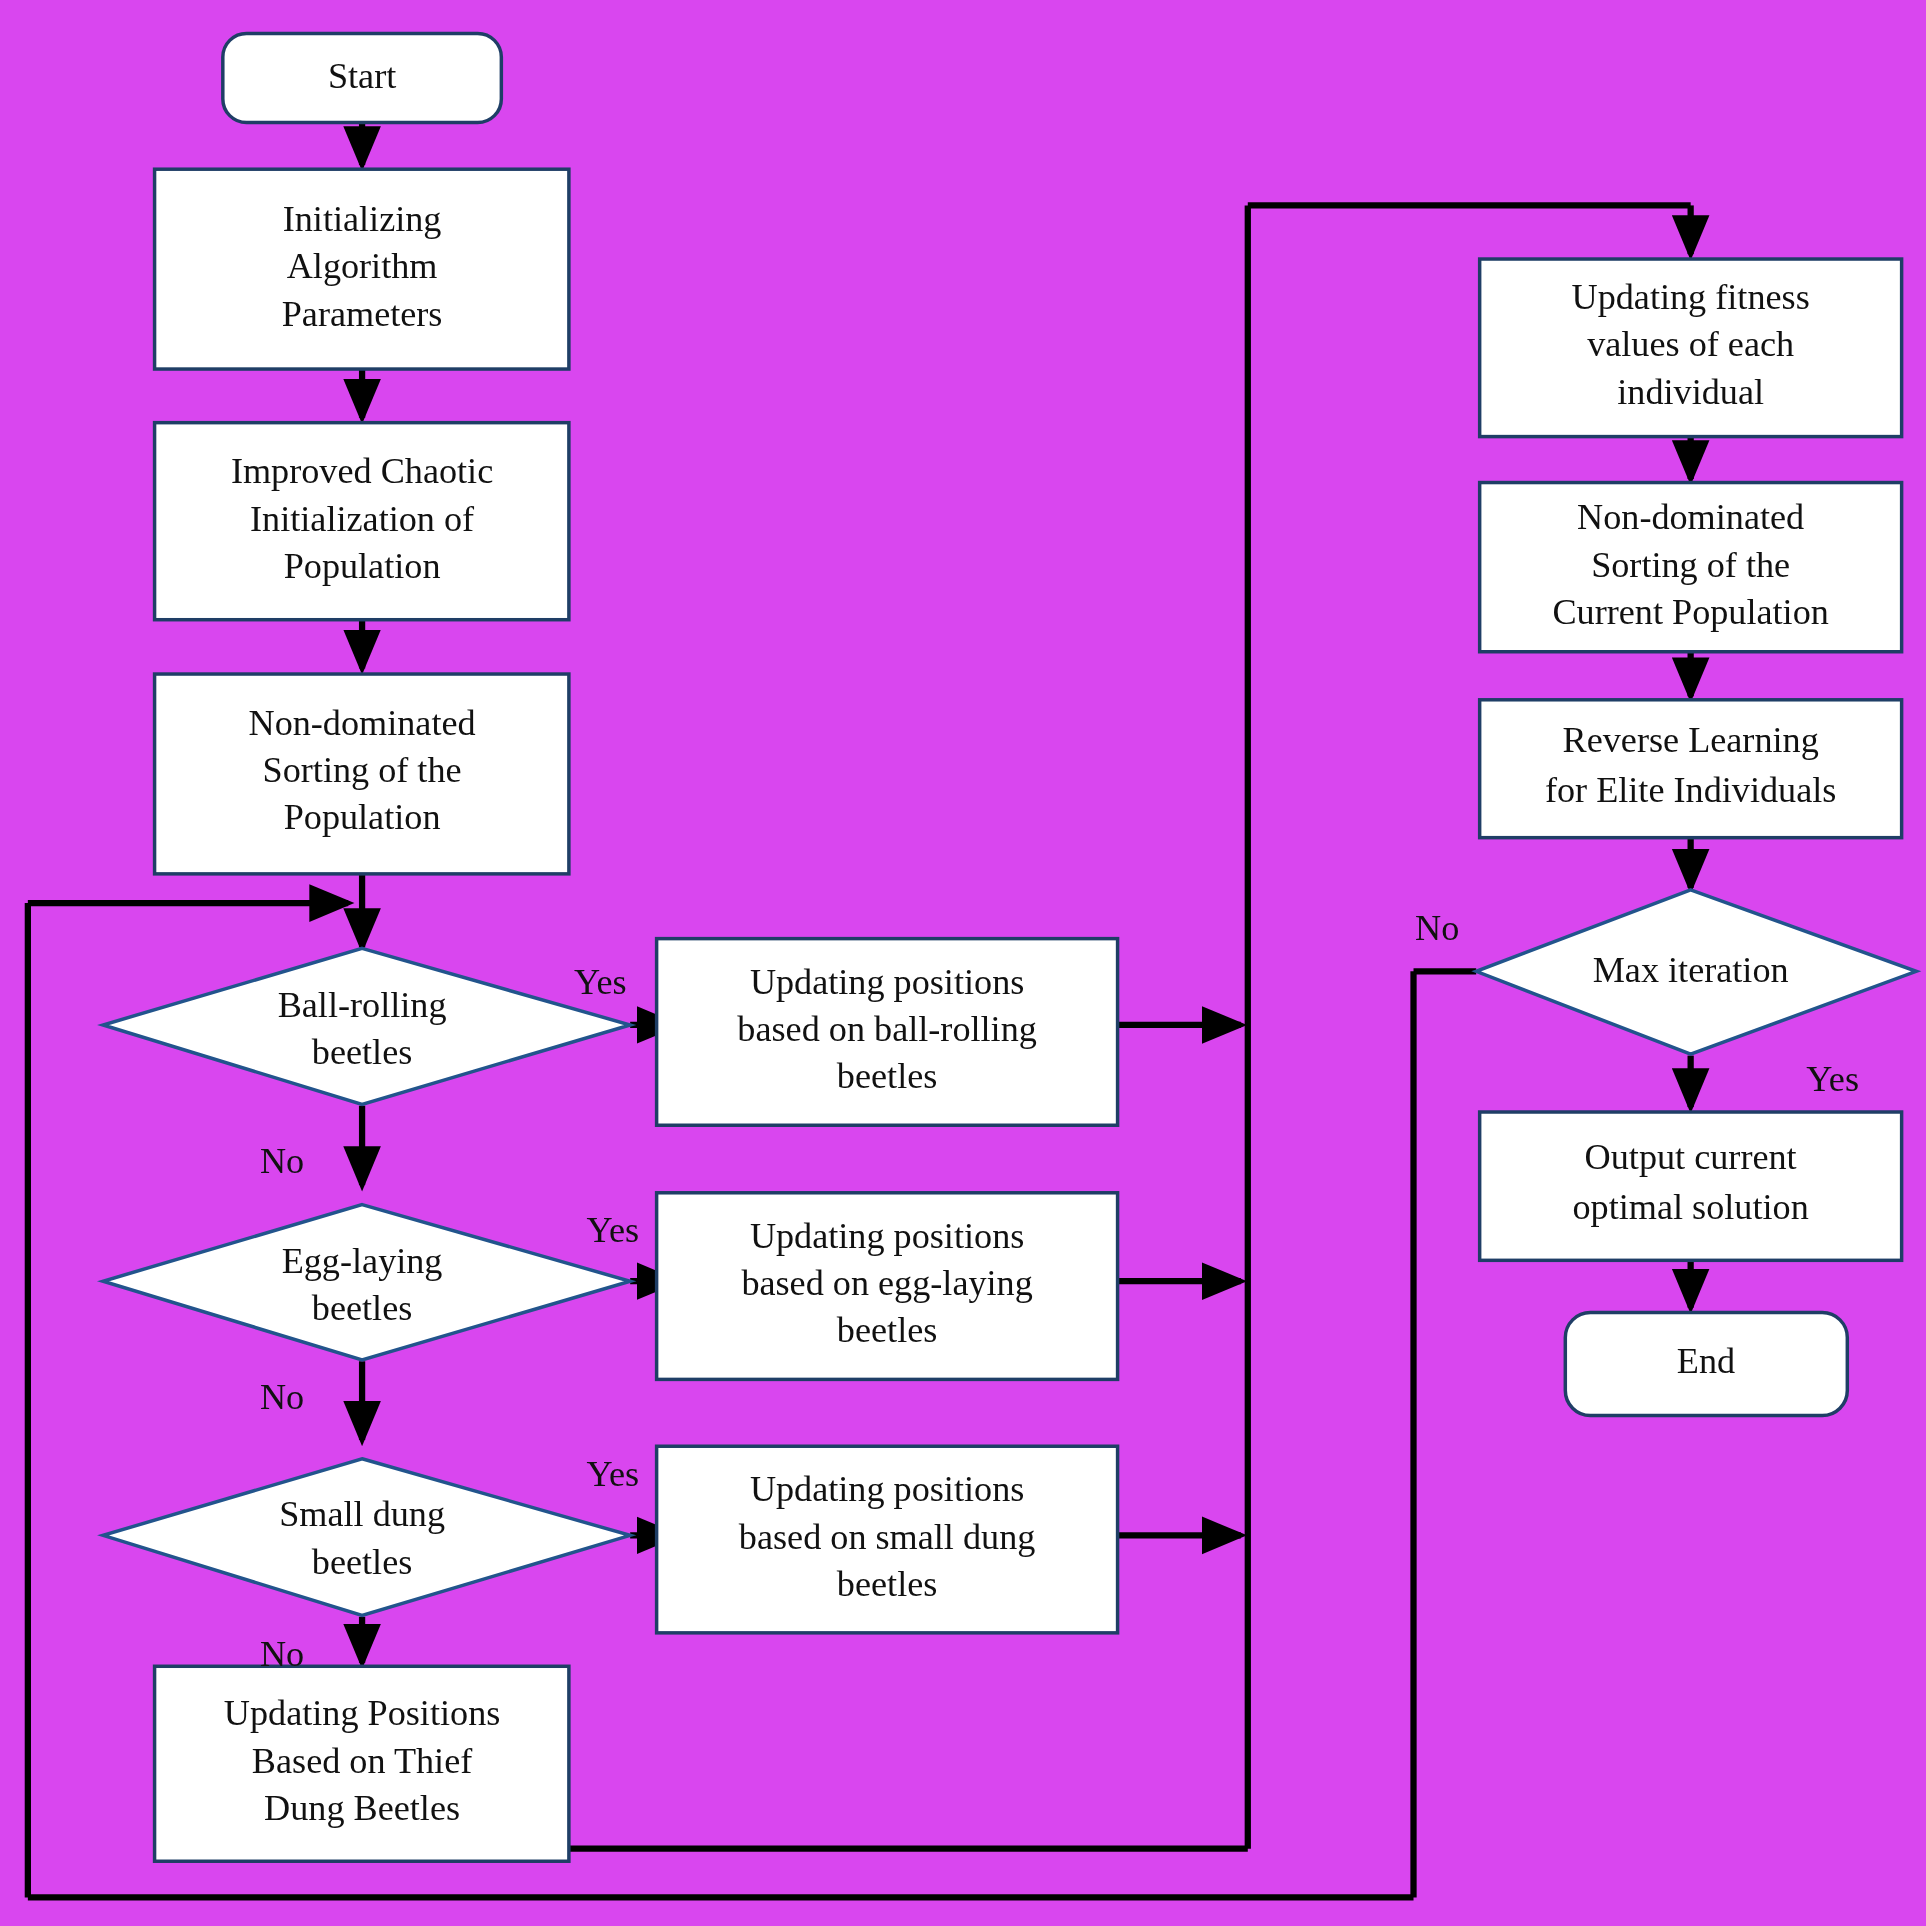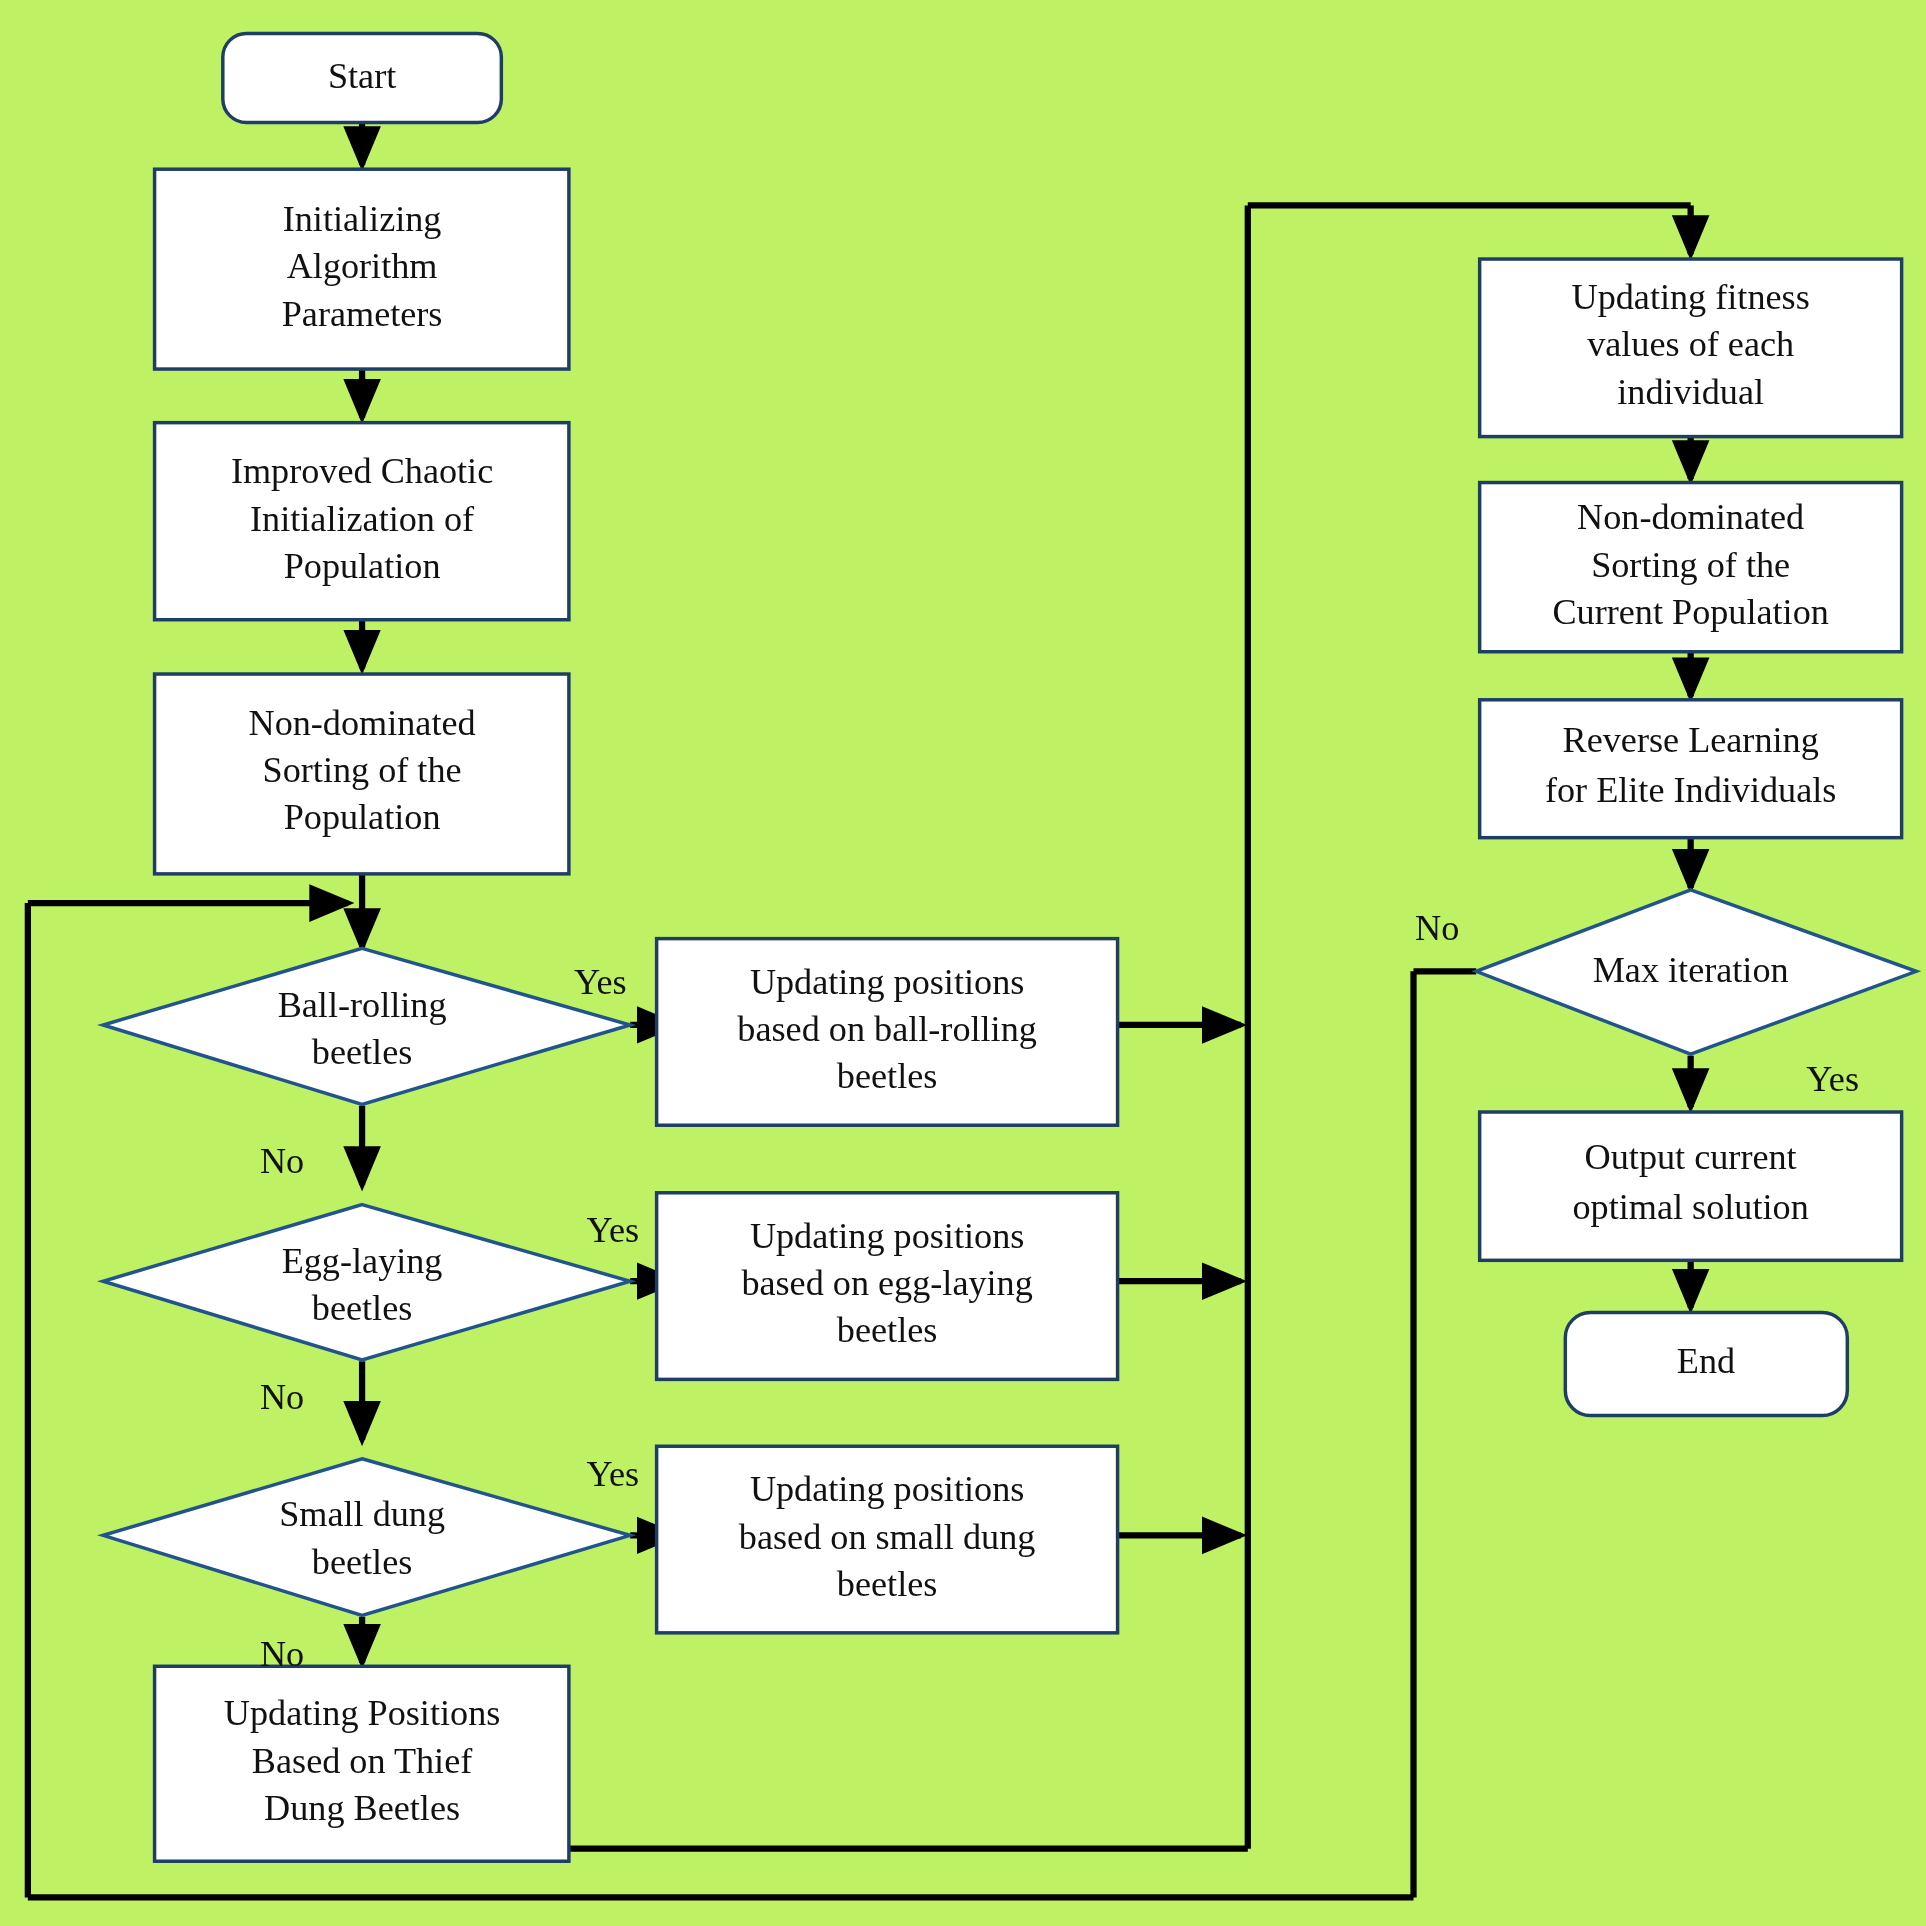--- a/index.html
+++ b/index.html
@@ -4,21 +4,21 @@
 <style>
   html, body {
     margin: 0;
     padding: 0;
     background: #ffffff;
   }
   #stage {
     position: relative;
     width: 1926px;
     height: 1926px;
-    background: #bef264;
+    background: #d946ef;
     overflow: hidden;
     font-family: "Liberation Serif", "DejaVu Serif", serif;
   }
   svg.flow {
     position: absolute;
     top: 0;
     left: 0;
     width: 1926px;
     height: 1926px;
   }

